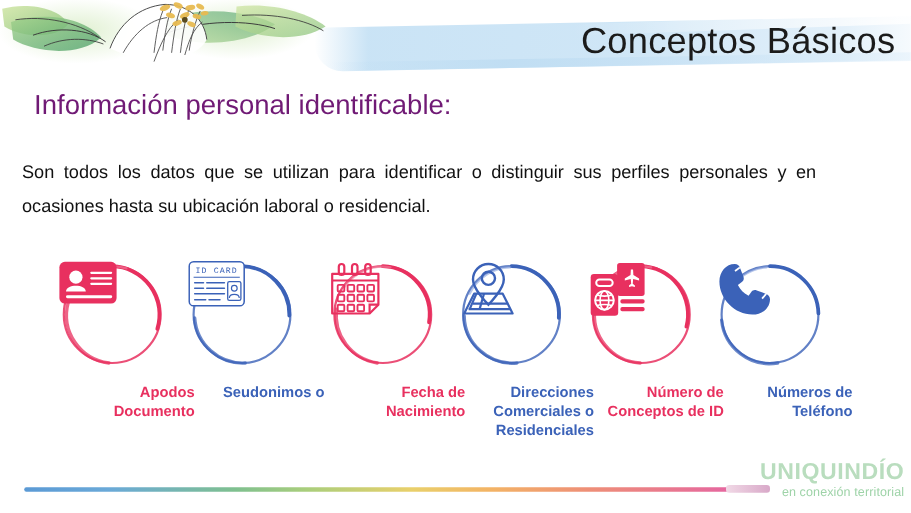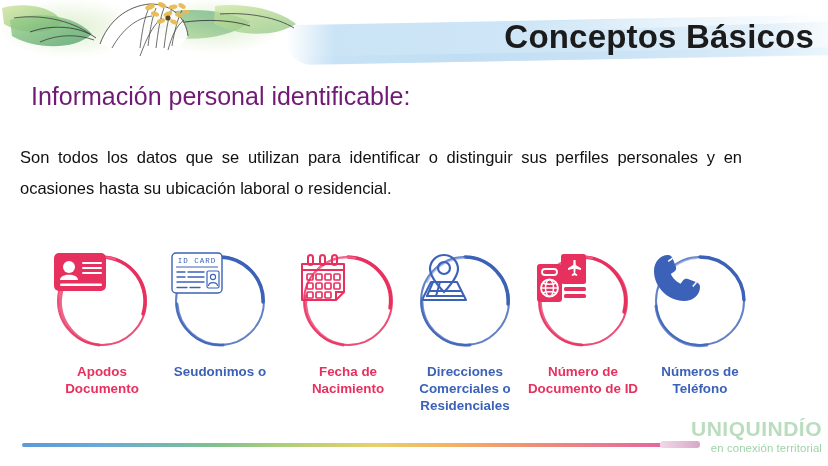--- a/index.html
+++ b/index.html
@@ -29,37 +29,36 @@
     background:linear-gradient(to right, rgba(189,220,242,0), rgba(189,220,242,.8) 30%, rgba(220,237,250,.4));
     transform:skewY(-1deg);
   }
 
   .hdr-art{position:absolute;left:0;top:0;width:300px;height:70px;overflow:hidden;}
 
   .hdr-title{
     position:absolute;right:14px;top:18px;
     font-size:33px;color:#1b1b1b;letter-spacing:.2px;
     white-space:nowrap;
-    font-weight:bold;
   }
 
   
   .subtitle{
     position:absolute;left:31px;top:82px;
     font-size:25px;color:#701a75;
   }
   .paragraph{
     position:absolute;left:20px;top:142px;width:722px;
     font-size:16.5px;line-height:31px;color:#111;
     text-align:justify;text-align-last:left;
   }
 
   
   .icon-row{position:absolute;left:0;top:236px;width:828px;height:180px;}
-  .icon-item{position:absolute;top:16px;width:150px;text-align:center;}
+  .icon-item{position:absolute;top:1px;width:150px;text-align:right;}
   .circle-wrap{position:relative;width:98px;height:98px;margin:0 auto;}
   .circle-wrap svg{position:absolute;left:0;top:0;}
   .glyph{position:absolute;left:0;top:0;width:98px;height:98px;display:flex;align-items:center;justify-content:center;}
   .caption{
     margin-top:13px;font-size:13.4px;font-weight:bold;line-height:17px;
   }
 
   
   .footer-line{
     position:absolute;left:22px;top:443px;width:640px;height:4px;border-radius:2px;
@@ -308,21 +307,21 @@
             <line x1="7" y1="36" x2="24" y2="36"></line>
             <ellipse cx="15.5" cy="36" rx="4" ry="8.5"></ellipse>
             <path d="M8.6 31 C11.5 32.6 19.5 32.6 22.4 31"></path>
             <path d="M8.6 41 C11.5 39.4 19.5 39.4 22.4 41"></path>
           </g>
         </svg>
       </div>
     </div>
     <div class="caption" style="color:#e8305f">
       <div>Número de</div>
-      <div>Documento de ID</div>
+      <div>Conceptos de ID</div>
     </div>
   </div>
 
   <div class="icon-item" style="left:625px">
     <div class="circle-wrap">
       <svg width="98" height="98" viewBox="0 0 98 98" fill="none">
         <circle cx="49" cy="49" r="44" stroke="#3b62b8" stroke-width="2" opacity=".8"></circle>
         <path d="M49 5 A44 44 0 0 1 93 48" stroke="#3b62b8" stroke-width="3.4" fill="none" stroke-linecap="round"></path>
         <path d="M5 54 A44 44 0 0 0 56 93" stroke="#3b62b8" stroke-width="3" fill="none" stroke-linecap="round" opacity=".75"></path>
         <path d="M10 32 A42 42 0 0 1 46 6" stroke="#8aa4dd" stroke-width="2" fill="none" stroke-linecap="round" opacity=".6"></path>

